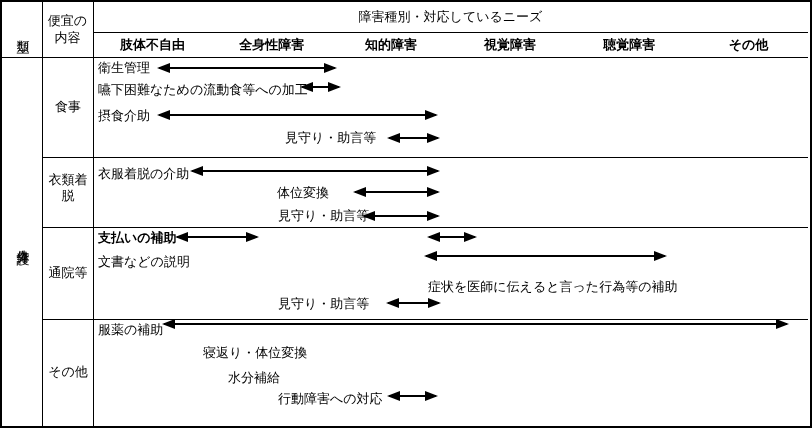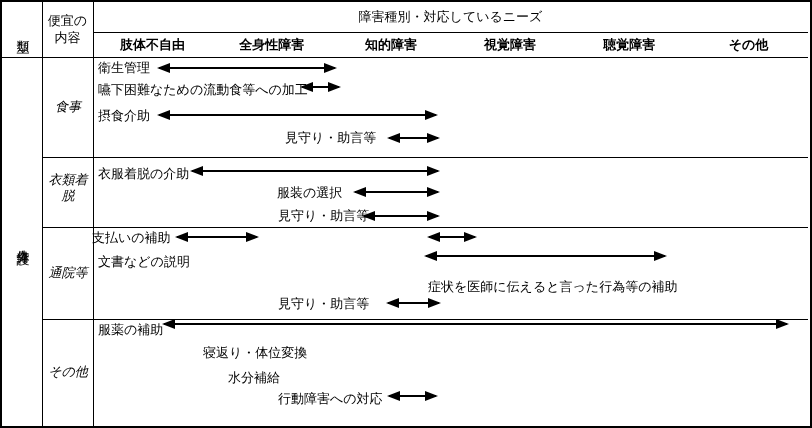--- a/index.html
+++ b/index.html
@@ -9,21 +9,21 @@
     color:#000;font-size:13px;overflow:hidden;
   }
   .frame{position:absolute;inset:0;border:2px solid #000;}
   .hline{position:absolute;height:1px;background:#000;}
   .vline{position:absolute;width:1px;background:#000;}
   .cell{position:absolute;display:flex;align-items:center;justify-content:center;text-align:center;line-height:1.3;}
   .v-text{writing-mode:vertical-rl;text-orientation:upright;letter-spacing:1px;}
   .wrap-narrow{display:inline-block;max-width:46px;}
   .col-row{position:absolute;left:93px;top:32px;width:715px;height:25px;display:flex;}
   .col-cell{flex:1 1 0;display:flex;align-items:center;justify-content:center;white-space:nowrap;font-weight:bold;}
-  .sec-label{position:absolute;left:43px;width:50px;display:flex;align-items:center;justify-content:center;text-align:center;line-height:1.25;font-style:italic;}
+  .sec-label{position:absolute;left:43px;width:50px;display:flex;align-items:center;justify-content:center;text-align:center;line-height:1.25;}
   .item-text{position:absolute;transform:translateY(-50%);white-space:nowrap;}
   .arrow{position:absolute;height:10px;}
   .arrow::before{content:"";position:absolute;left:0;top:0;width:0;height:0;
     border-top:5px solid transparent;border-bottom:5px solid transparent;border-right:13px solid #000;}
   .arrow::after{content:"";position:absolute;right:0;top:0;width:0;height:0;
     border-top:5px solid transparent;border-bottom:5px solid transparent;border-left:13px solid #000;}
   .arrow .line{position:absolute;left:2px;right:2px;top:4px;height:2px;background:#000;}
 </style>
 </head>
 <body>
@@ -79,33 +79,33 @@
         <span class="line"></span>
       </div>
       <div class="hline" style="left: 42px; top: 157px; width: 766px;"></div>
       <div class="sec-label" style="top: 153px; height: 70px;">
         <span class="wrap-narrow">衣類着脱</span>
       </div>
       <div class="item-text" style="left: 98px; top: 174px;">衣服着脱の介助</div>
       <div class="arrow" style="left: 190px; top: 166px; width: 250px;">
         <span class="line"></span>
       </div>
-      <div class="item-text" style="left: 277px; top: 193px;">服装の選択</div>
+      <div class="item-text" style="left: 277px; top: 193px;">体位変換</div>
       <div class="arrow" style="left: 353px; top: 187px; width: 87px;">
         <span class="line"></span>
       </div>
       <div class="item-text" style="left: 278px; top: 216px;">見守り・助言等</div>
       <div class="arrow" style="left: 362px; top: 211px; width: 78px;">
         <span class="line"></span>
       </div>
       <div class="hline" style="left: 42px; top: 227px; width: 766px;"></div>
       <div class="sec-label" style="top: 227px; height: 92px;">
         <span class="wrap-narrow">通院等</span>
       </div>
-      <div class="item-text" style="left: 92px; top: 238px;">支払いの補助</div>
+      <div class="item-text" style="left: 98px; top: 238px; font-weight: bold;">支払いの補助</div>
       <div class="arrow" style="left: 175px; top: 232px; width: 84px;">
         <span class="line"></span>
       </div>
       <div class="arrow" style="left: 427px; top: 232px; width: 50px;">
         <span class="line"></span>
       </div>
       <div class="item-text" style="left: 98px; top: 262px;">文書などの説明</div>
       <div class="arrow" style="left: 424px; top: 251px; width: 243px;">
         <span class="line"></span>
       </div>

